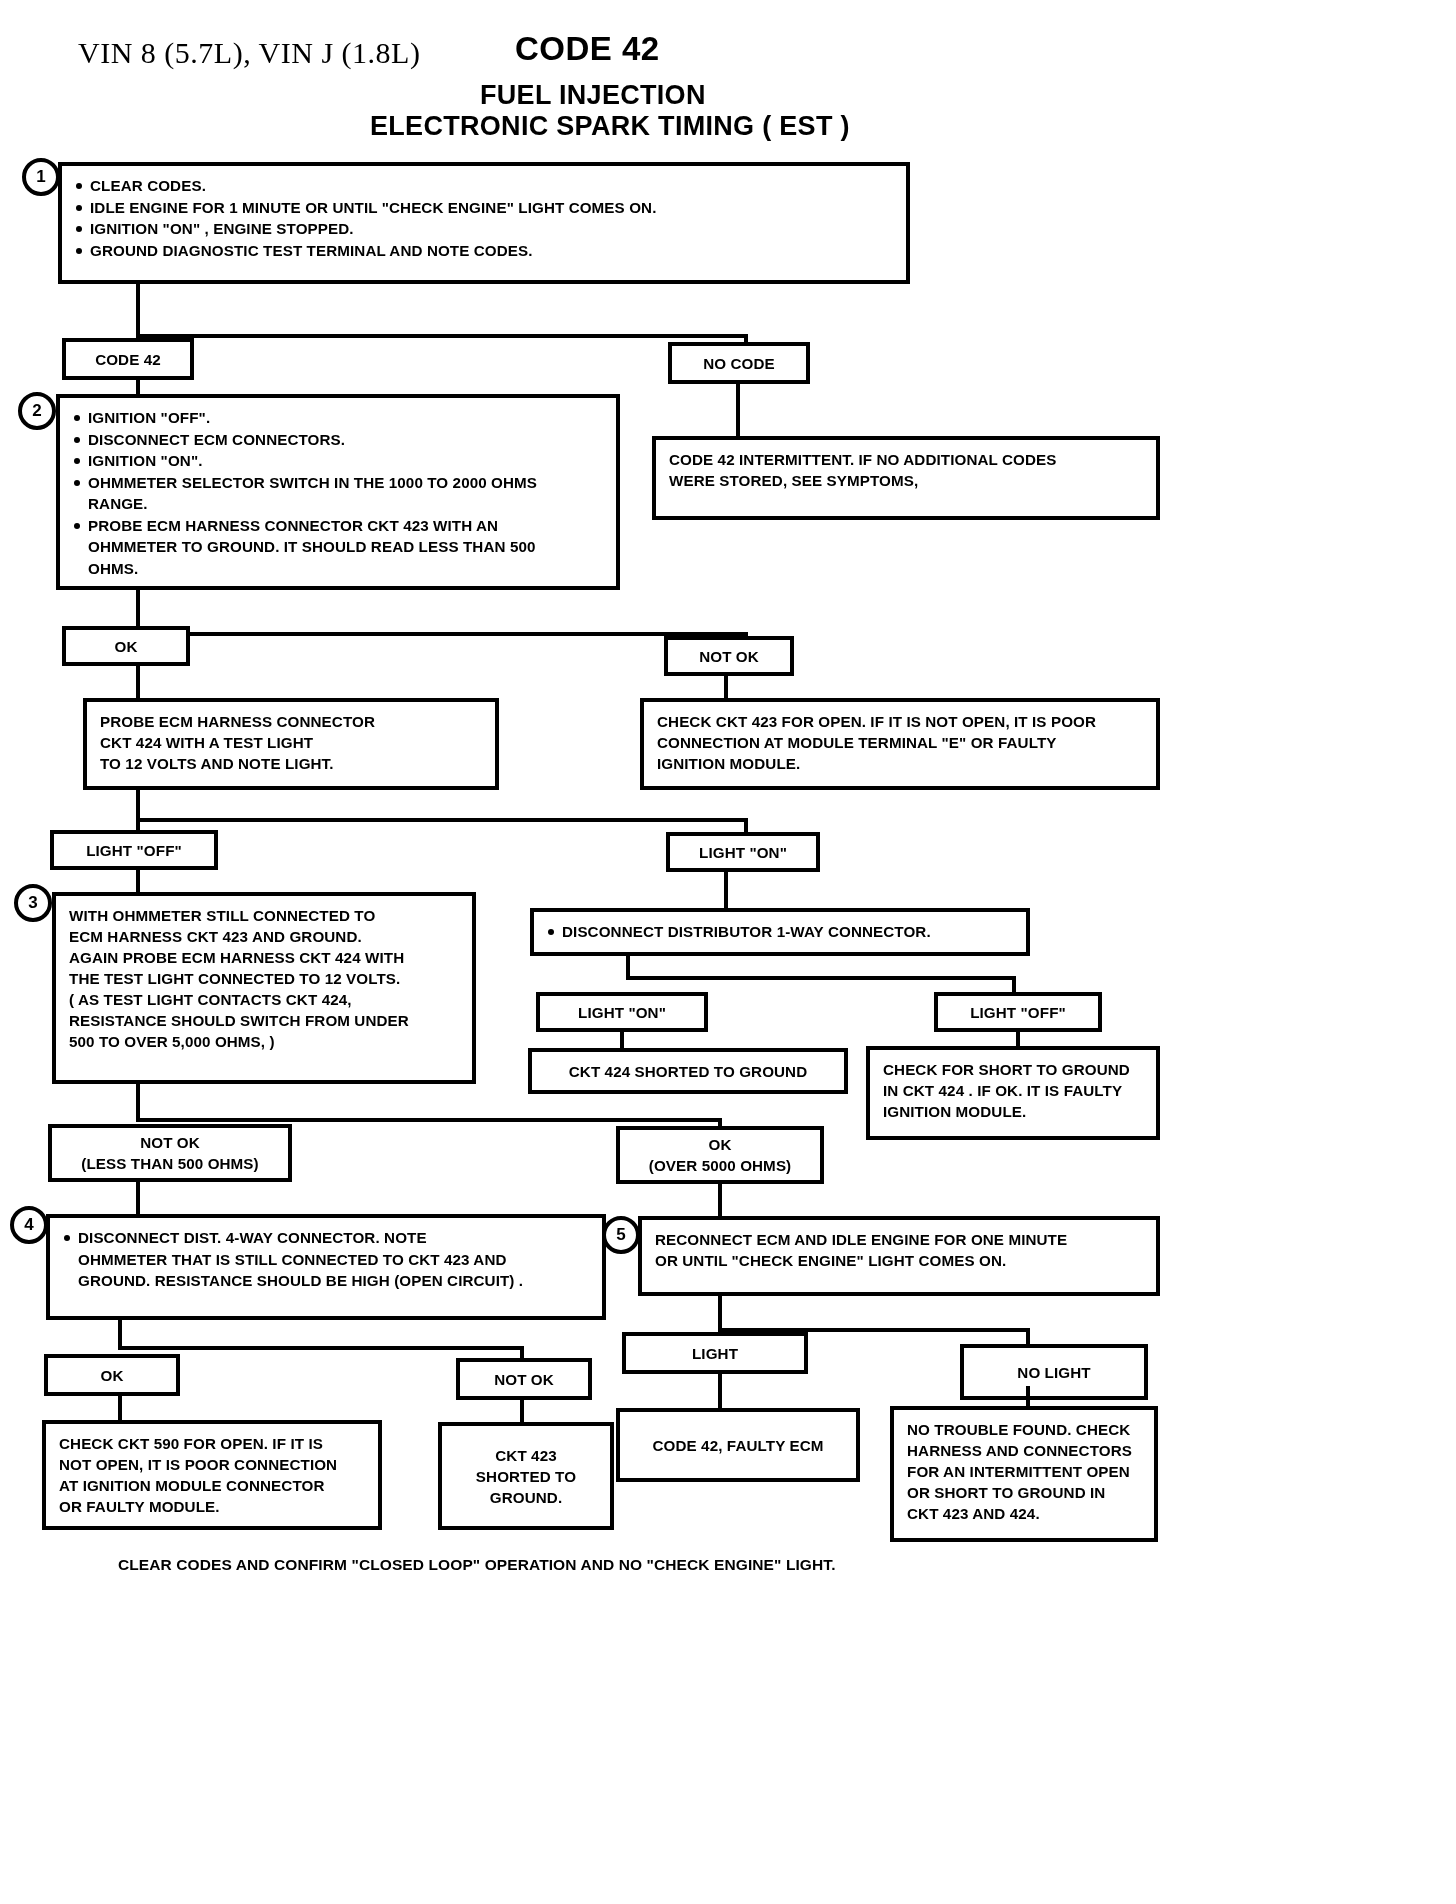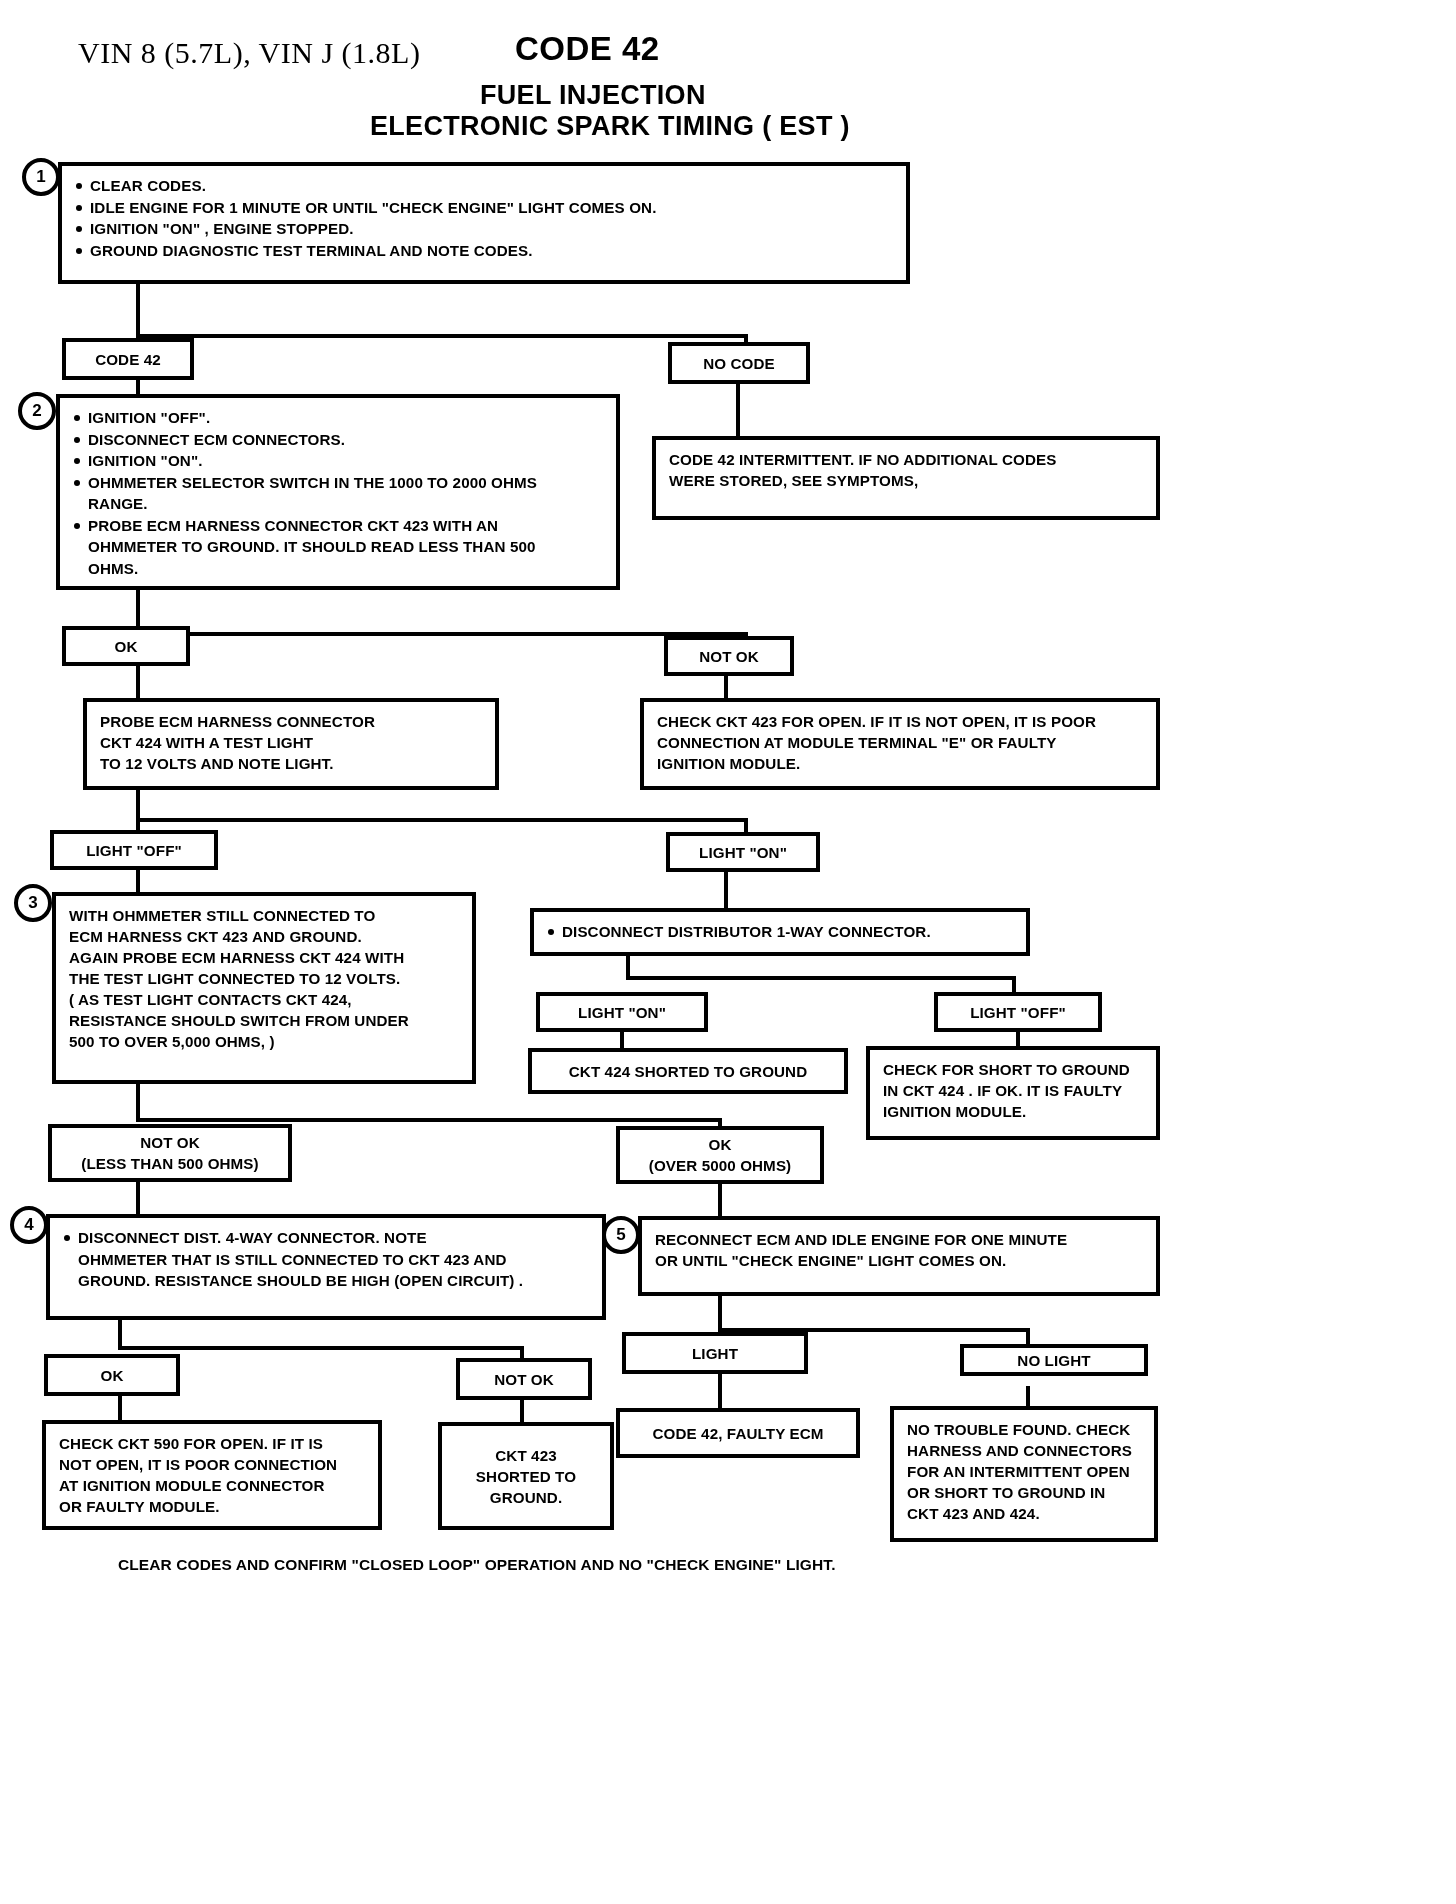--- a/index.html
+++ b/index.html
@@ -313,41 +313,41 @@
   <div class="ln" style="left:118px; top:1396px; width:4px; height:26px;"></div>
   <div class="ln" style="left:520px; top:1400px; width:4px; height:22px;"></div>
 
   <div class="ln" style="left:718px; top:1296px; width:4px; height:36px;"></div>
   <div class="ln" style="left:718px; top:1328px; width:312px; height:4px;"></div>
   <div class="ln" style="left:1026px; top:1328px; width:4px; height:20px;"></div>
 
   <div class="box center" style="left:622px; top:1332px; width:186px; height:42px;">
     <span class="txt">LIGHT</span>
   </div>
-  <div class="box center" style="left:960px; top:1344px; width:188px; height:32px;">
+  <div class="box center" style="left:960px; top:1344px; width:188px; height:56px;">
     <span class="txt">NO LIGHT</span>
   </div>
 
   <div class="ln" style="left:718px; top:1374px; width:4px; height:38px;"></div>
   <div class="ln" style="left:1026px; top:1386px; width:4px; height:22px;"></div>
 
   <div class="box pad" style="left:42px; top:1420px; width:340px; height:110px;">
     <div class="txt">CHECK CKT 590 FOR OPEN. IF IT IS
 NOT OPEN, IT IS POOR CONNECTION
 AT IGNITION MODULE CONNECTOR
 OR FAULTY MODULE.</div>
   </div>
 
   <div class="box center" style="left:438px; top:1422px; width:176px; height:108px;">
     <span class="txt">CKT 423
 SHORTED TO
 GROUND.</span>
   </div>
 
-  <div class="box center" style="left:616px; top:1408px; width:244px; height:50px;">
+  <div class="box center" style="left:616px; top:1408px; width:244px; height:74px;">
     <span class="txt">CODE 42, FAULTY ECM</span>
   </div>
 
   <div class="box pad" style="left:890px; top:1406px; width:268px; height:136px;">
     <div class="txt">NO TROUBLE FOUND. CHECK
 HARNESS AND CONNECTORS
 FOR AN INTERMITTENT OPEN
 OR SHORT TO GROUND IN
 CKT 423 AND 424.</div>
   </div>

